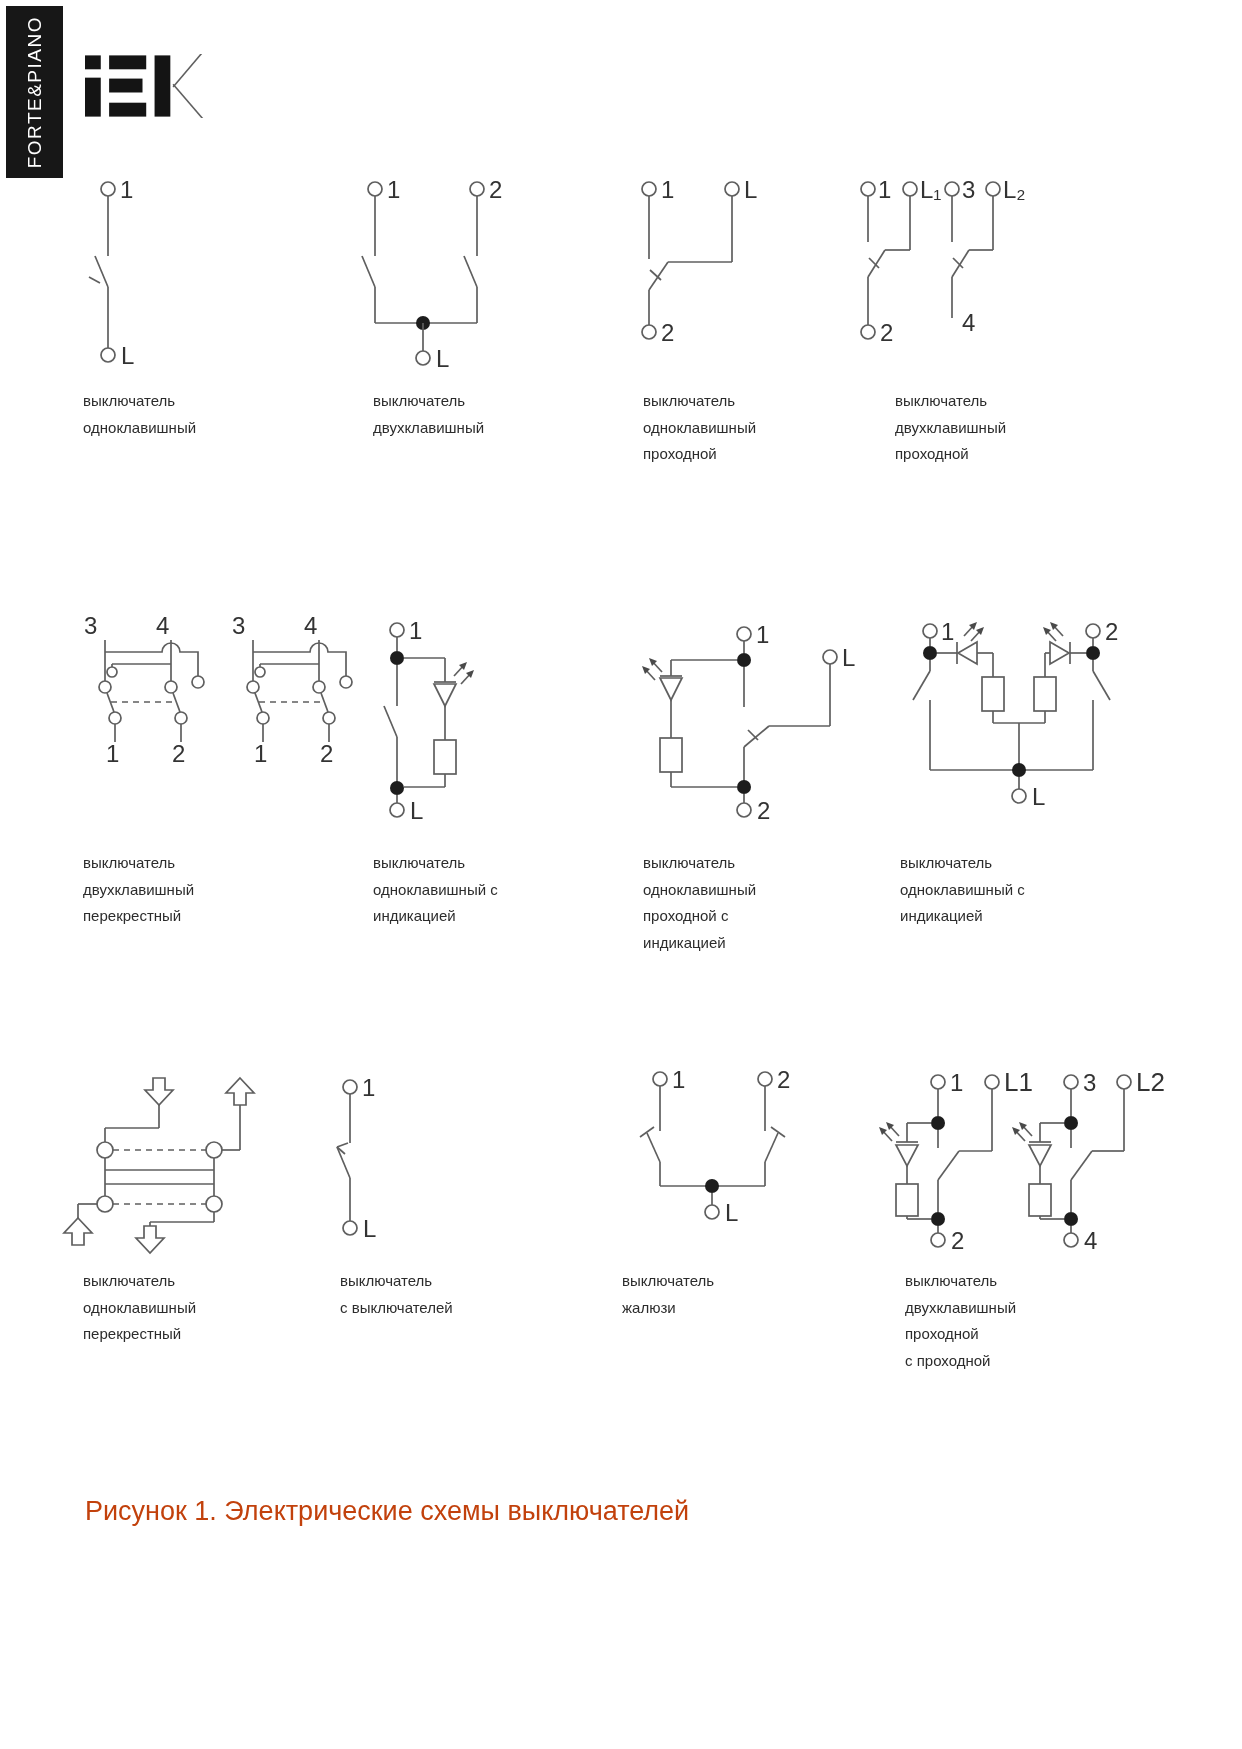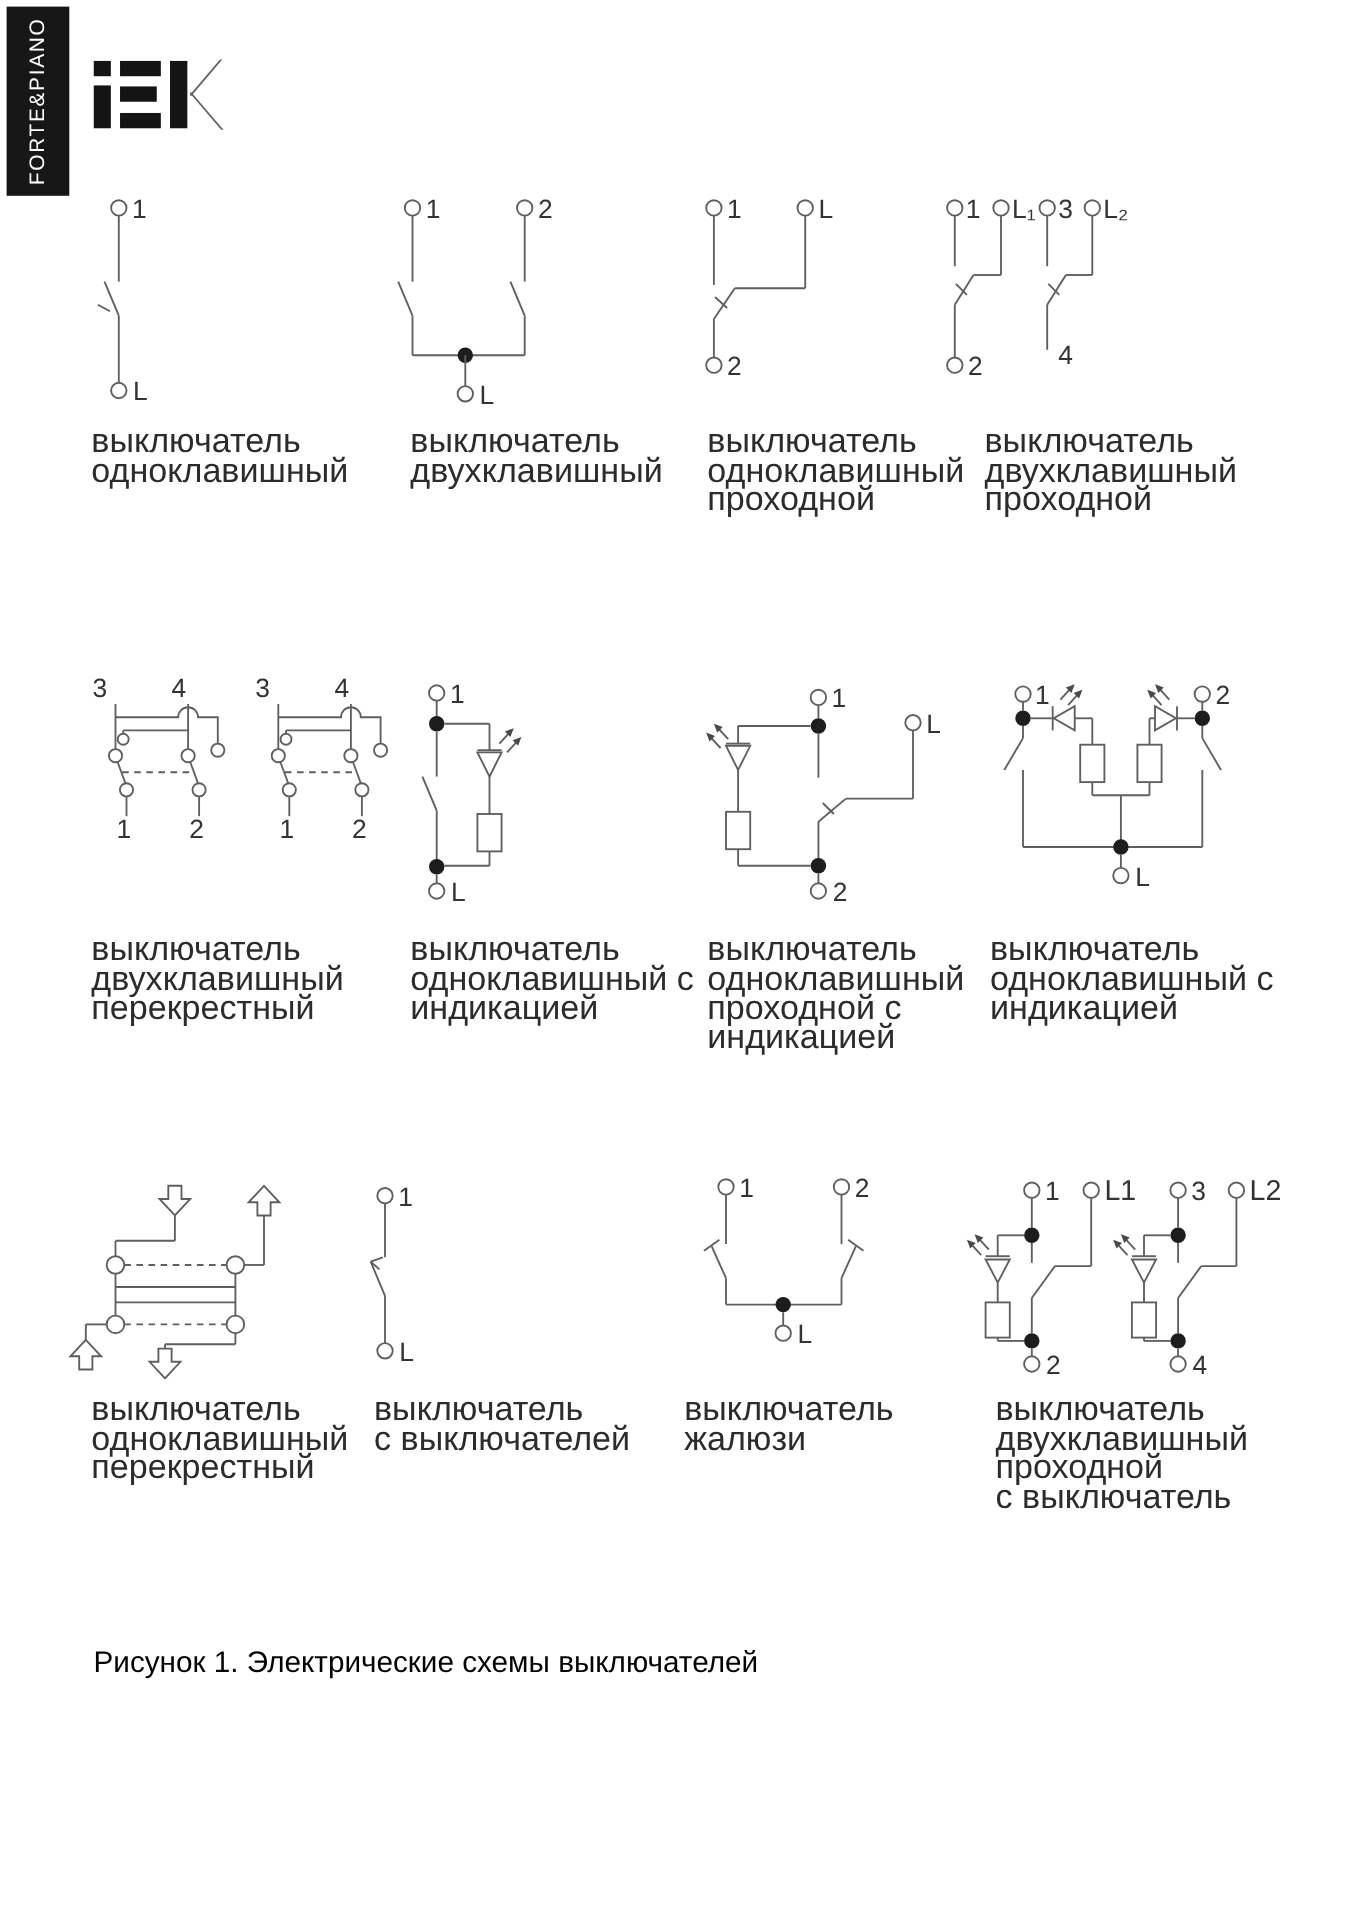--- a/index.html
+++ b/index.html
@@ -9,26 +9,26 @@
   .d line,.d path,.d polyline{stroke:#5f5f5f;stroke-width:1.7;fill:none;}
   .d .dash{stroke-dasharray:6 5;}
   .d circle.t{fill:#fff;stroke:#5f5f5f;stroke-width:1.7;}
   .d circle.j{fill:#1d1d1d;stroke:none;}
   .d rect.res{fill:#fff;stroke:#5f5f5f;stroke-width:1.7;}
   .d polygon.led{fill:#fff;stroke:#5f5f5f;stroke-width:1.7;}
   .d polygon.ah{fill:#4a4a4a;stroke:none;}
   .d path.hollow{fill:#fff;stroke:#5f5f5f;stroke-width:1.7;}
   .d text{fill:#333;font-size:26px;stroke:none;font-family:"Liberation Sans","DejaVu Sans",sans-serif;}
   .d text.sm{font-size:24px;}
-  .lbl{position:absolute;font-size:31px;line-height:26.5px;color:#2c2c2c;white-space:nowrap;}
+  .lbl{position:absolute;font-size:15px;line-height:26.5px;color:#2c2c2c;white-space:nowrap;}
   #series-bar{position:absolute;left:6px;top:6px;width:57px;height:172px;background:#171717;
               display:flex;align-items:center;justify-content:center;}
   #series-bar span{writing-mode:vertical-rl;transform:rotate(180deg);color:#fff;
                    font-size:19px;letter-spacing:1.5px;}
-  #caption{position:absolute;left:85px;top:1496px;font-size:27px;color:#000000;}
+  #caption{position:absolute;left:85px;top:1496px;font-size:27px;color:#c2410c;}
 </style>
 </head>
 <body>
 <div id="page">
 
 <div id="series-bar">
   <span>FORTE&amp;PIANO</span>
 </div>
 <svg class="d" style="left:85px;top:54px;overflow:hidden;" width="128" height="64" viewBox="0 0 138 66" aria-label="IEK">
   <g fill="#141414" stroke="none">
@@ -474,18 +474,18 @@
       <div>с выключателей</div>
 </div>
 <div class="lbl" style="left:622px;top:1268px">
   <div>выключатель</div>
       <div>жалюзи</div>
 </div>
 <div class="lbl" style="left:905px;top:1268px">
   <div>выключатель</div>
       <div>двухклавишный</div>
       <div>проходной</div>
-      <div>с выключатель</div>
+      <div>с проходной</div>
 </div>
 
 <div id="caption">Рисунок 1. Электрические схемы выключателей</div>
 
 </div>
 
 </body></html>

